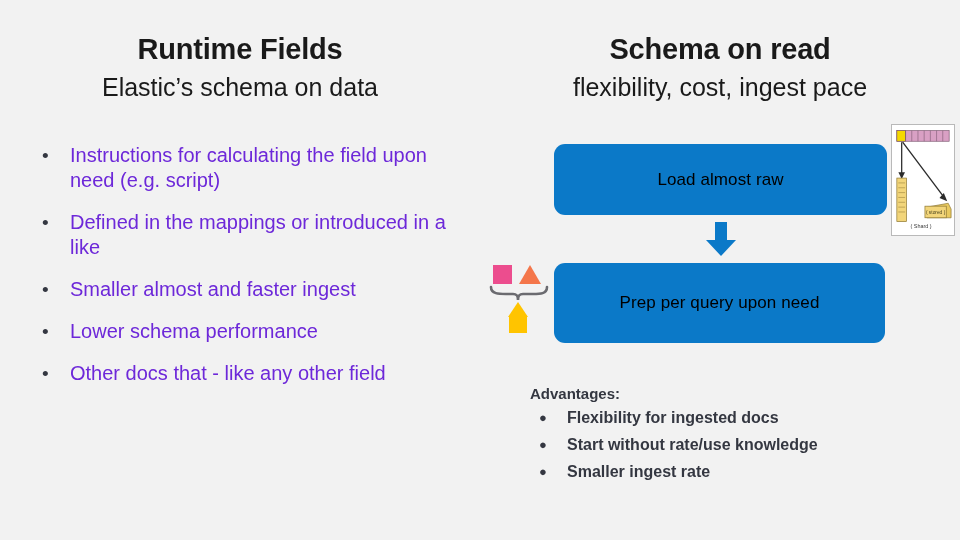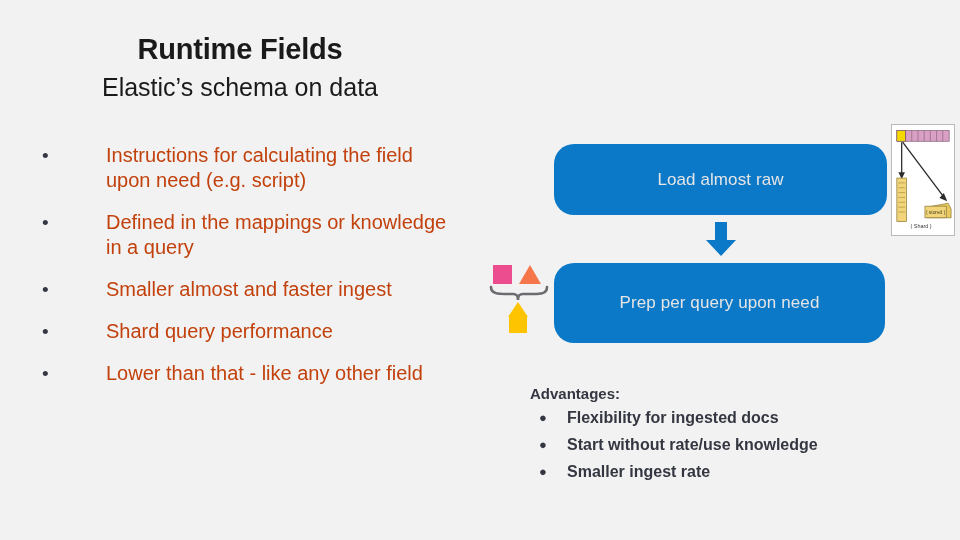--- a/index.html
+++ b/index.html
@@ -65,30 +65,29 @@
     line-height: 25px;
     color: #343741;
     text-align: left;
     padding-left: 6px;
     box-sizing: border-box;
   }
   .bullet-text {
     flex: 1 1 auto;
     font-size: 20px;
     line-height: 25px;
-    color: #c2410c;
-    margin-left: 36px;
+    color: #6d28d9;
   }
 
   
   .flow-box {
     position: absolute;
     background: #0b79c8;
-    border-radius: 20px;
-    color: #e5e5e5;
+    border-radius: 11px;
+    color: #000000;
     display: flex;
     align-items: center;
     justify-content: center;
     font-size: 17px;
     letter-spacing: 0.1px;
   }
   #box-load { left: 554px; top: 144px;  width: 333px; height: 71px; }
   #box-prep { left: 554px; top: 263px;  width: 331px; height: 80px; }
 
   #flow-arrow {
@@ -157,41 +156,45 @@
 </head>
 <body>
 
 <div class="slide">
 
   <div class="col-head" id="left-head">
     <div class="head-title">Runtime Fields</div>
     <div class="head-sub">Elastic’s schema on data</div>
   </div>
 
+  <div class="col-head" id="right-head">
+    <div class="head-title">Schema on read</div>
+    <div class="head-sub">flexibility, cost,  ingest pace</div>
+  </div>
 
   <div id="left-bullets">
     <div class="bullet-row">
       <span class="bullet-dot">•</span>
       <span class="bullet-text">Instructions for calculating the field upon need (e.g. script)</span>
     </div>
     <div class="bullet-row">
       <span class="bullet-dot">•</span>
-      <span class="bullet-text">Defined in the mappings or knowledge in a query</span>
+      <span class="bullet-text">Defined in the mappings or introduced in a like</span>
     </div>
     <div class="bullet-row">
       <span class="bullet-dot">•</span>
       <span class="bullet-text">Smaller almost and faster ingest</span>
     </div>
     <div class="bullet-row">
       <span class="bullet-dot">•</span>
-      <span class="bullet-text">Shard query performance</span>
-    </div>
-    <div class="bullet-row">
-      <span class="bullet-dot">•</span>
-      <span class="bullet-text">Lower than that - like any other field</span>
+      <span class="bullet-text">Lower schema performance</span>
+    </div>
+    <div class="bullet-row">
+      <span class="bullet-dot">•</span>
+      <span class="bullet-text">Other docs that - like any other field</span>
     </div>
   </div>
 
   <div class="flow-box" id="box-load">
     <span>Load almost raw</span>
   </div>
 
   <svg id="flow-arrow" viewBox="0 0 36 34">
     <polygon points="12,0 24,0 24,18 33,18 18,34 3,18 12,18" fill="#0b79c8"></polygon>
   </svg>

